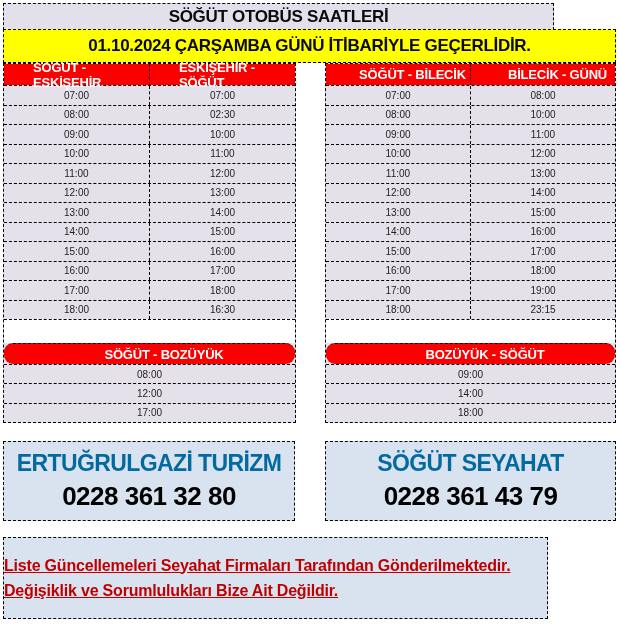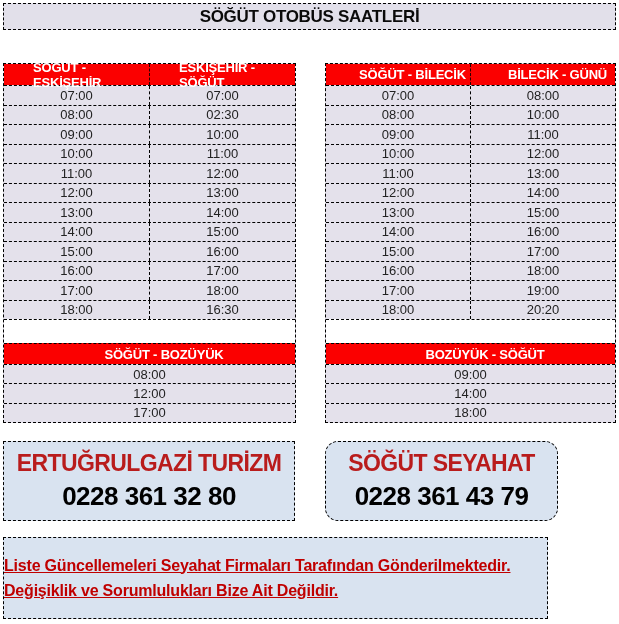--- a/index.html
+++ b/index.html
@@ -11,21 +11,21 @@
   .page {
     position: relative;
     width: 619px;
     height: 624px;
     background: #ffffff;
     overflow: hidden;
   }
   .abs { position: absolute; box-sizing: border-box; }
 
   .title-box {
-    left: 3px; top: 3px; width: 613px; height: 27px;
+    left: 3px; top: 3px; width: 551px; height: 27px;
     border: 1px dashed #000;
     background: var(--title-bg, #e2e0ea);
     display: flex; align-items: center; justify-content: center;
     font-weight: bold; font-size: 17px; color: #0a0a0a;
     letter-spacing: -0.3px;
   }
   .banner-box {
     left: 3px; top: 29px; width: 613px; height: 34px;
     border: 1px dashed #000;
     background: var(--banner-yellow, #ffff00);
@@ -45,37 +45,37 @@
   .hrow { display: flex; background: var(--header-red, #fb0000); height: 21px; }
   .hcell {
     flex: 1; display: flex; align-items: center; justify-content: center;
     color: #ffffff; font-weight: bold; font-size: 13px; letter-spacing: -0.2px; padding-left: 29px;
   }
   .hrow .hcell + .hcell { border-left: 1px dashed #2a0000; }
 
   .trow { display: flex; height: 19.5px; border-top: 1px dashed #000; box-sizing: border-box; }
   .trow .tcell {
     flex: 1; display: flex; align-items: center; justify-content: center;
-    font-size: 13px; color: #222222;
+    font-size: 10px; color: #222222;
   }
   .trow .tcell + .tcell { border-left: 1px dashed #000; }
 
   .spacer-row { height: 23px; background: #ffffff; border-top: 1px dashed #000; }
-  .hrow.single { height: 20px; border-top: 1px dashed #000; }
+  .hrow.single { height: 20px; border-top: 1px dashed #000; border-radius: 9px; }
   .rows-single .trow { height: 19.3px; }
 
   .company {
     top: 441px; height: 80px;
     border: 1px dashed #000;
     background: var(--panel-blue, #d9e3f0);
     display: flex; flex-direction: column; align-items: center; justify-content: center;
   }
   .company-left  { left: 3px;  width: 292px; }
-  .company-right { left: 325px; width: 233px; border-radius: 13px; }
-  .company-name  { font-weight: bold; font-size: 23px; color: #b91c1c; letter-spacing: -0.6px; line-height: 1.2; }
+  .company-right { left: 325px; width: 291px; }
+  .company-name  { font-weight: bold; font-size: 23px; color: #0369a1; letter-spacing: -0.6px; line-height: 1.2; }
   .company-phone { font-weight: bold; font-size: 26px; color: #000; letter-spacing: -0.5px; line-height: 1.2; margin-top: 3px; }
 
   .footer {
     left: 3px; top: 537px; width: 545px; height: 82px;
     border: 1px dashed #000;
     background: var(--panel-blue, #d9e3f0);
     display: flex; flex-direction: column; align-items: flex-start; justify-content: center;
     gap: 7px;
   }
   .footer-line {
@@ -85,20 +85,21 @@
     letter-spacing: -0.2px;
   }
 </style>
 </head>
 <body>
 
 <div class="page">
 
   <div class="abs title-box">SÖĞÜT OTOBÜS SAATLERİ</div>
 
+  <div class="abs banner-box">01.10.2024 ÇARŞAMBA GÜNÜ İTİBARİYLE GEÇERLİDİR.</div>
 
   <div class="abs group group-left">
     <div class="hrow">
       <div class="hcell">SÖĞÜT - ESKİŞEHİR</div>
       <div class="hcell">ESKİŞEHİR - SÖĞÜT</div>
     </div>
     <div class="rows">
         <div class="trow">
           <div class="tcell">07:00</div>
           <div class="tcell">07:00</div>
@@ -210,21 +211,21 @@
         <div class="trow">
           <div class="tcell">16:00</div>
           <div class="tcell">18:00</div>
         </div>
         <div class="trow">
           <div class="tcell">17:00</div>
           <div class="tcell">19:00</div>
         </div>
         <div class="trow">
           <div class="tcell">18:00</div>
-          <div class="tcell">20:20</div>
+          <div class="tcell">23:15</div>
         </div>
       </div>
     <div class="spacer-row"></div>
     <div class="hrow single">
       <div class="hcell">BOZÜYÜK - SÖĞÜT</div>
     </div>
     <div class="rows-single">
         <div class="trow">
           <div class="tcell">09:00</div>
         </div>

